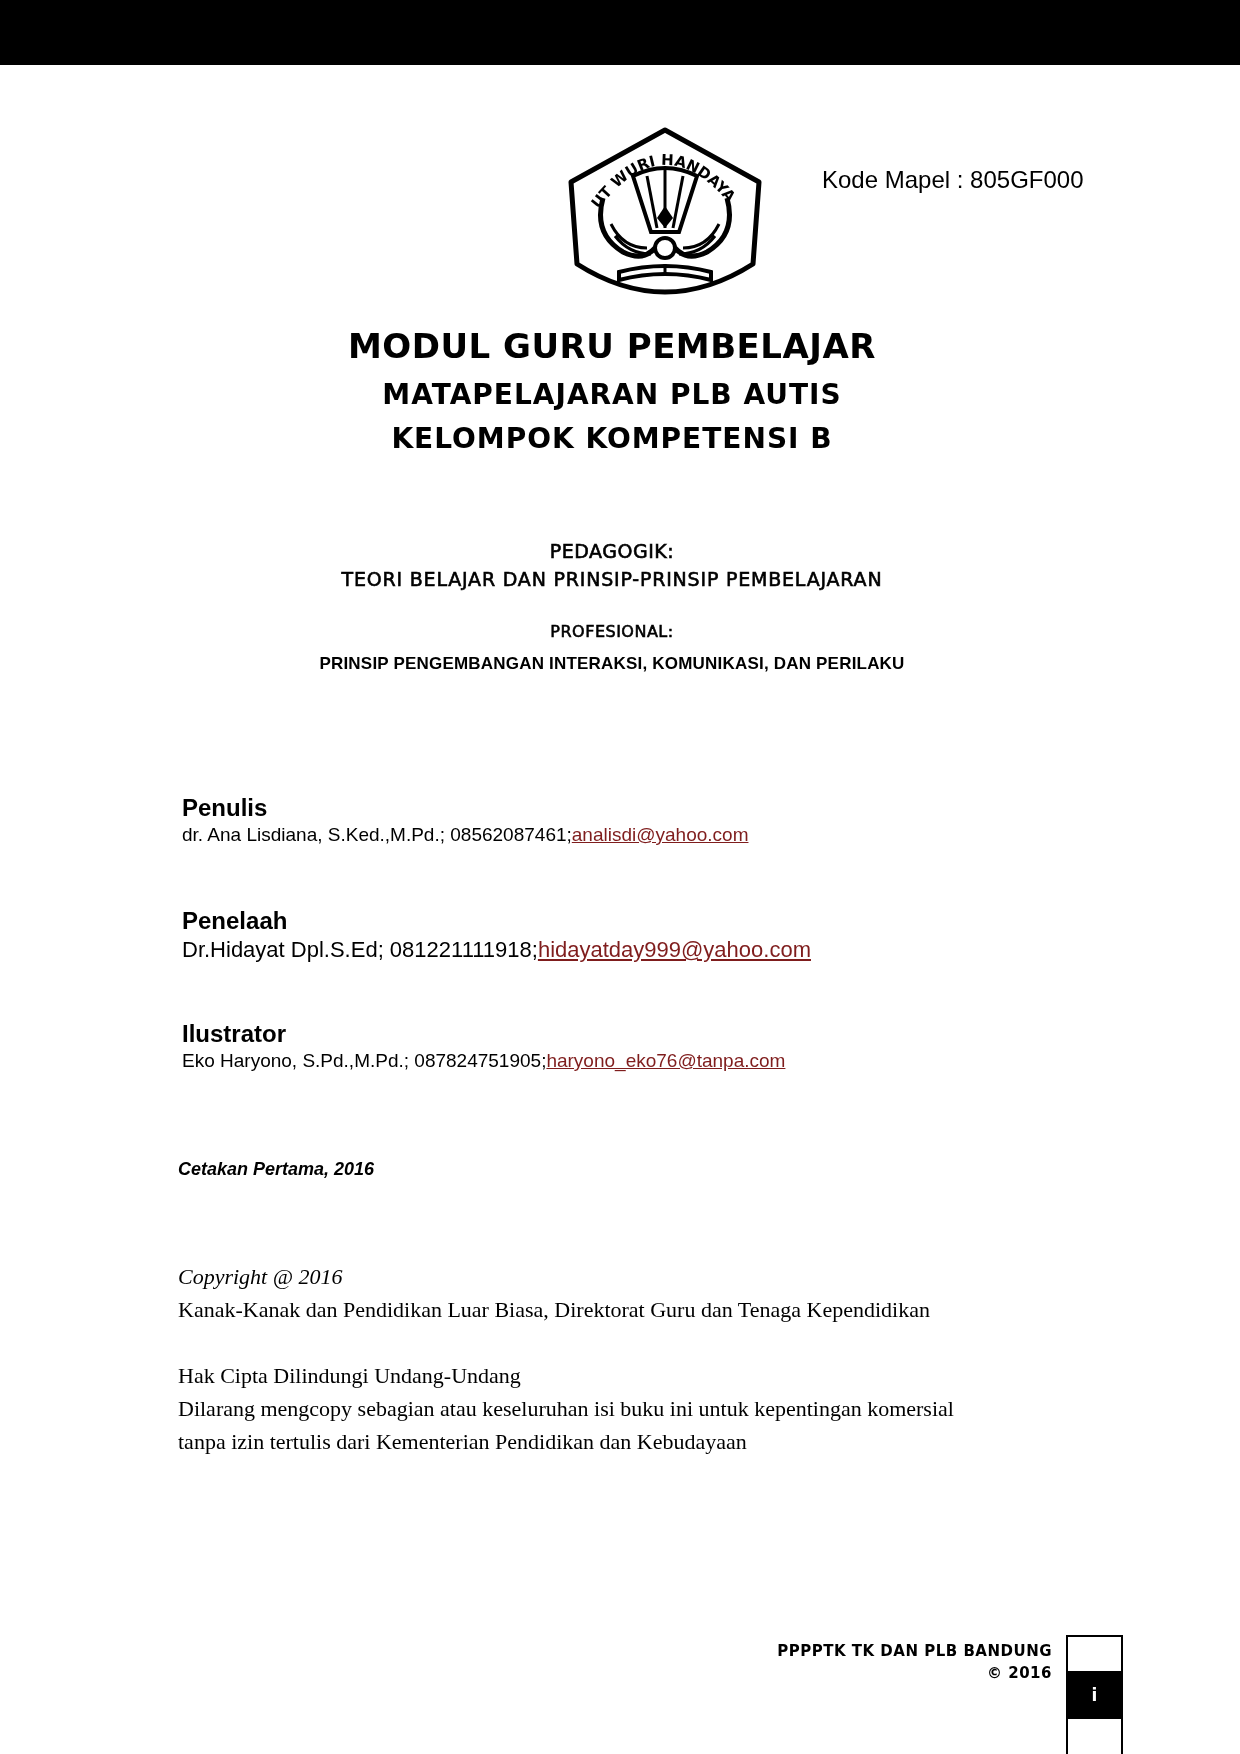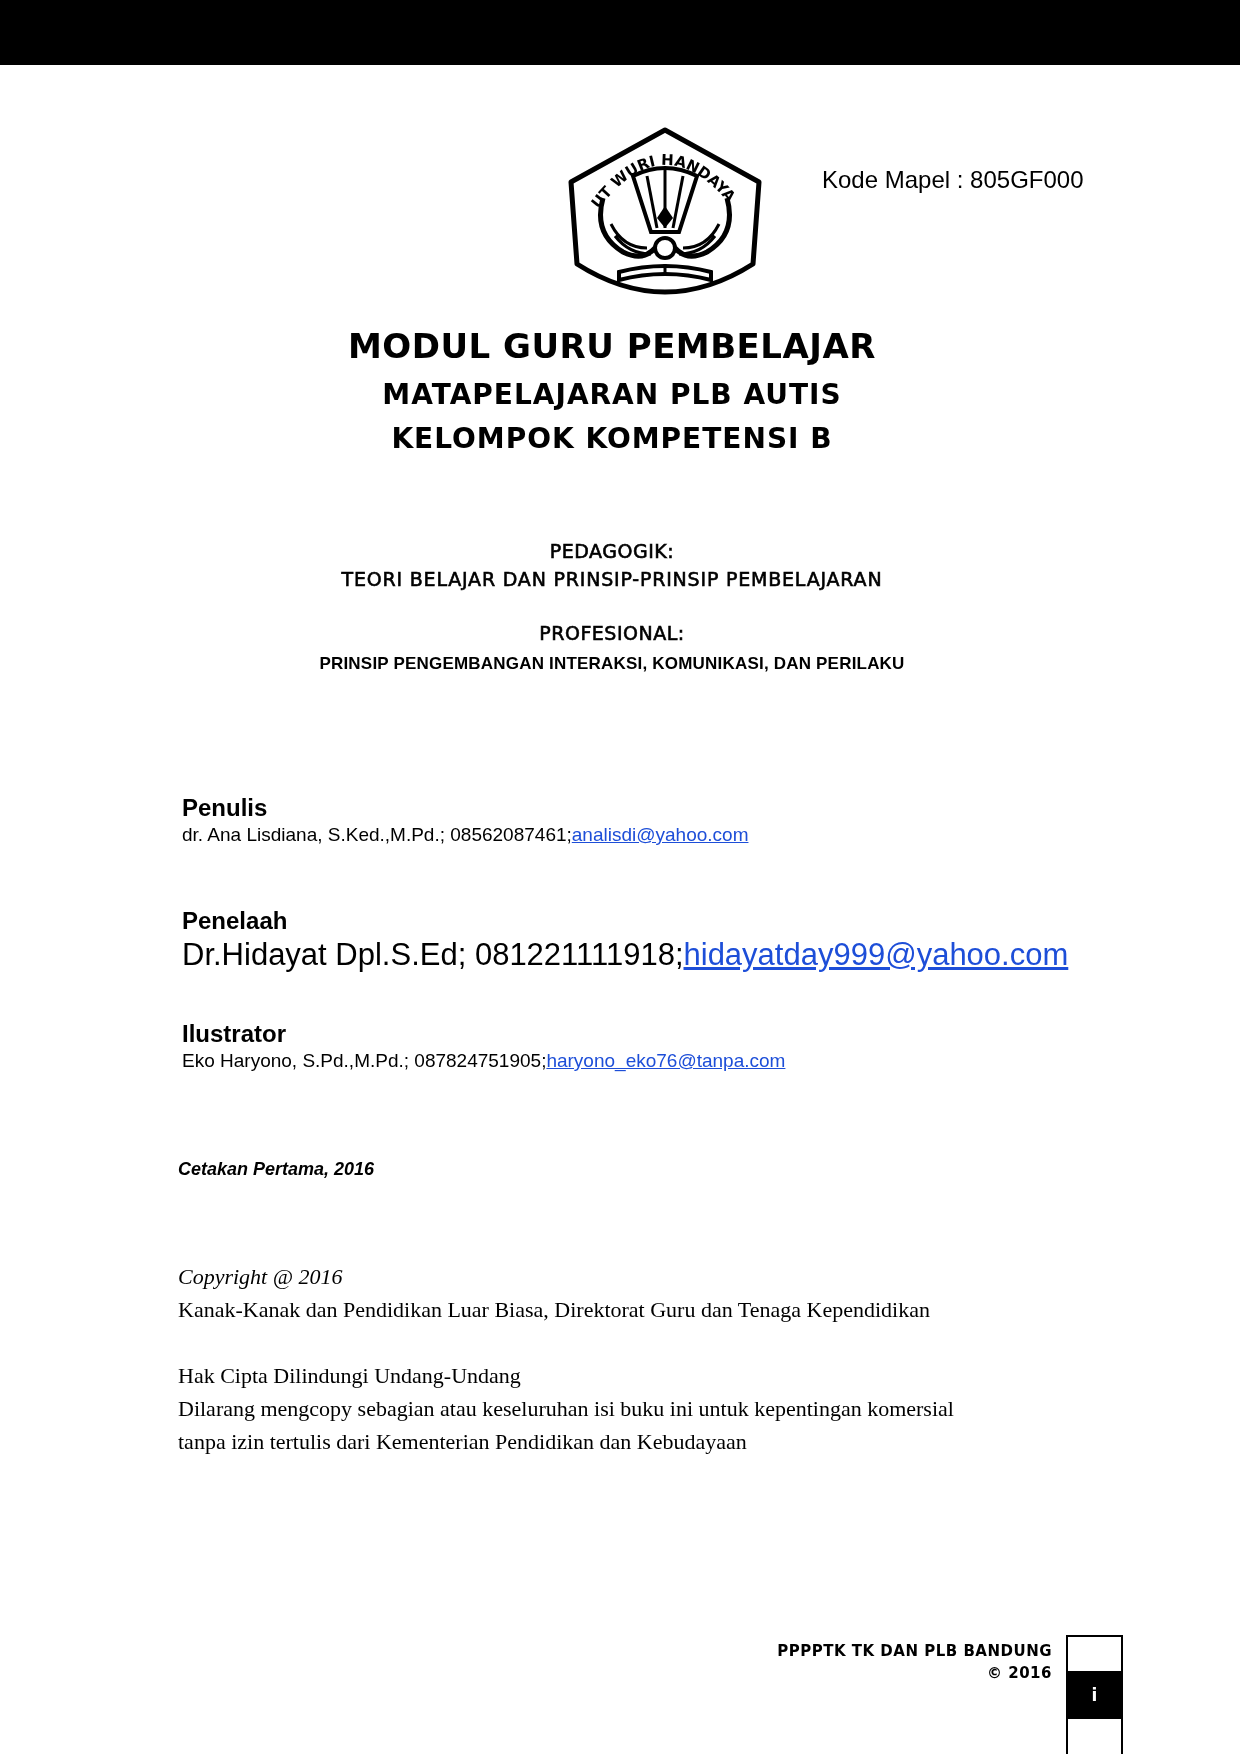--- a/index.html
+++ b/index.html
@@ -10,27 +10,27 @@
     }
     .topbar { position: absolute; left: 0; top: 0; width: 1240px; height: 65px; background: #000000; }
     .logo { position: absolute; left: 563px; top: 124px; width: 204px; height: 184px; }
     .kode { position: absolute; left: 822px; top: 166px; font-size: 24px; font-family: "Liberation Sans", sans-serif; }
     .center { position: absolute; left: 0; width: 1224px; text-align: center; font-family: "DejaVu Sans", sans-serif; font-weight: bold; }
     .t1 { top: 326px; font-size: 34px; letter-spacing: 0.5px; }
     .t2 { top: 378px; font-size: 28px; letter-spacing: 1px; }
     .t3 { top: 422px; font-size: 28px; letter-spacing: 1px; }
     .s1 { top: 540px; font-size: 19px; letter-spacing: 0.5px; font-weight: normal; -webkit-text-stroke: 0.6px #000; }
     .s2 { top: 568px; font-size: 19px; letter-spacing: 0.8px; font-weight: normal; -webkit-text-stroke: 0.6px #000; }
-    .s3 { top: 622px; font-size: 19px; letter-spacing: 0.5px; font-weight: normal; -webkit-text-stroke: 0.6px #000; }
+    .s3 { top: 622px; font-size: 16px; letter-spacing: 0.5px; font-weight: normal; -webkit-text-stroke: 0.6px #000; }
     .s4 { top: 654px; font-size: 17px; font-family: "Liberation Sans", sans-serif; letter-spacing: 0.2px; }
     .credit { position: absolute; left: 182px; font-family: Liberation Sans, sans-serif; }
     .credit .role { font-weight: bold; font-size: 24px; display: block; }
     .credit .who { font-size: 19px; display: block; margin-top: 2px; }
-    .credit .who.big { font-size: 31px; }
-    .credit a { color: #1d4ed8; text-decoration: underline; margin-top: 16px; }
+    .credit .who.big { font-size: 22px; }
+    .credit a { color: #7f1d1d; text-decoration: underline; margin-top: 16px; }
     .c1 { top: 794px; }
     .c2 { top: 907px; }
     .c3 { top: 1020px; }
     .cetakan { position: absolute; left: 178px; top: 1159px; font-size: 18px; font-weight: bold; font-style: italic; }
     .copy { position: absolute; left: 178px; top: 1260px; width: 900px; font-family: "Liberation Serif", serif; font-size: 22px; line-height: 33px; }
     .copy .it { font-style: italic; display: block; }
     .copy .ln { display: block; white-space: nowrap; }
     .copy .gap { display: block; height: 33px; }
     .footer-text { position: absolute; right: 188px; top: 1640px; text-align: right; font-family: "DejaVu Sans", sans-serif; font-weight: bold; font-size: 15px; line-height: 22px; letter-spacing: 0.5px; }
     .pagebox { position: absolute; left: 1066px; top: 1635px; width: 57px; height: 119px; border: 2px solid #000; border-bottom: none; box-sizing: border-box; }

